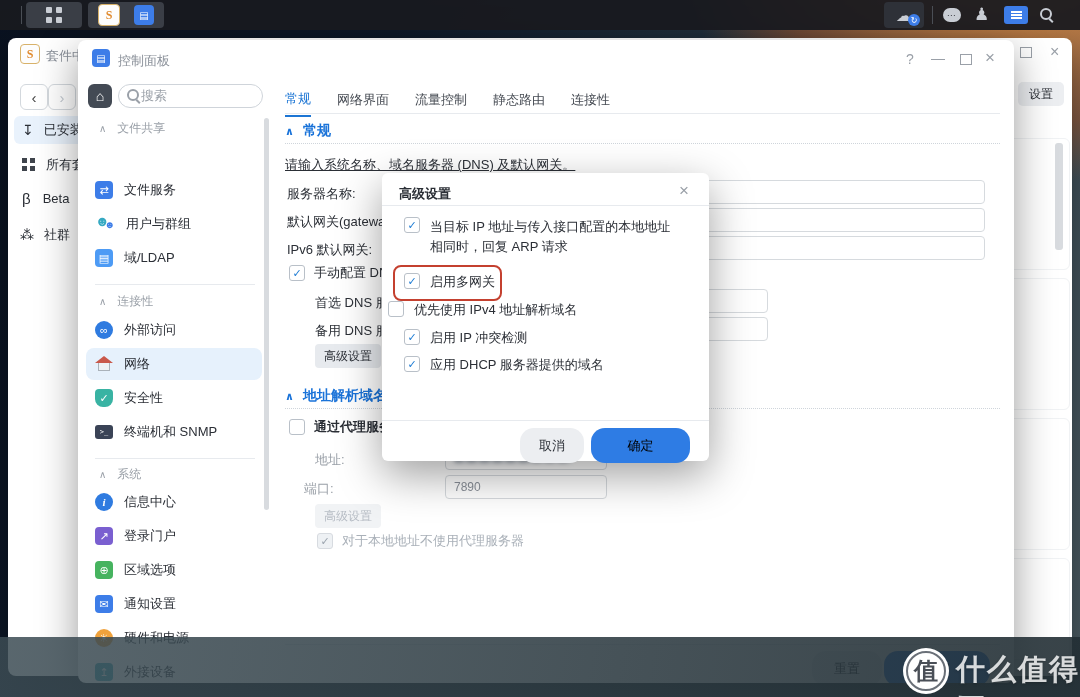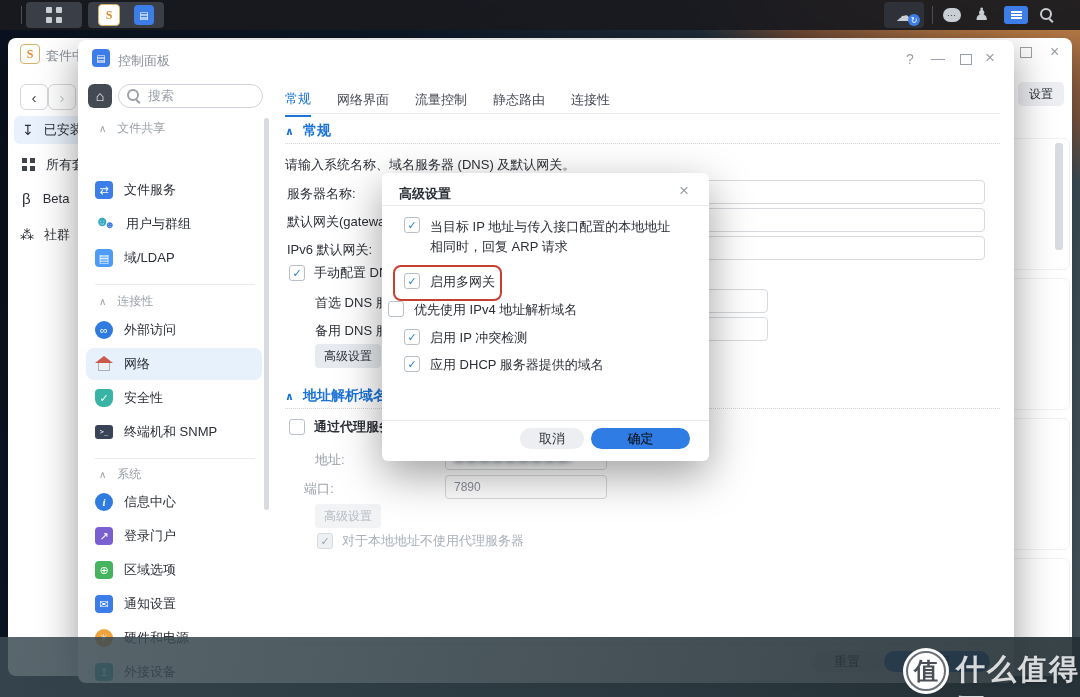--- a/index.html
+++ b/index.html
@@ -68,21 +68,21 @@
   .dotted{border-top:1px dotted #cfd5db;}
   .lbl{font-size:13px;color:#2b2f36;}
   .lbl.dim{color:#9aa0a8;}
   .cb{width:16px;height:16px;border:1px solid #b9c0c8;border-radius:3px;background:#fff;display:flex;align-items:center;justify-content:center;font-size:11px;font-weight:bold;color:#1c7bd4;box-sizing:border-box;flex:0 0 auto;cursor:pointer;}
   .cb.checked::before{content:"✓";}
   .cb.dis{background:#eef1f4;border-color:#d7dbe0;color:#9aa3ad;}
   .inp{position:absolute;height:24px;border:1px solid #d6dade;border-radius:4px;background:#fff;font-size:12px;color:#8a9099;display:flex;align-items:center;padding:0 8px;box-sizing:border-box;}
   .redact{width:118px;height:9px;border-radius:3px;background:repeating-linear-gradient(90deg,#aab1ba 0 9px,#d9dde2 9px 13px);filter:blur(2px);}
   .btn-flat{position:absolute;width:66px;height:24px;background:#e7eaee;color:#2b2f36;border-radius:4px;font-size:12px;display:flex;align-items:center;justify-content:center;cursor:pointer;}
   .btn-flat.dis{background:#f1f3f5;color:#b6bcc4;}
-  .pill{position:absolute;height:21px;border-radius:14px;font-size:13px;display:flex;align-items:center;justify-content:center;cursor:pointer;}
+  .pill{position:absolute;height:35px;border-radius:14px;font-size:13px;display:flex;align-items:center;justify-content:center;cursor:pointer;}
   .pill.gray{background:#eceef1;color:#2b2f36;}
   .pill.blue{background:#2e7ce4;color:#000000;}
   .scroll{position:absolute;background:#d8dbdf;border-radius:3px;}
 
   
   .modal{position:absolute;left:382px;top:173px;width:327px;height:288px;background:#fff;border-radius:6px;
     box-shadow:0 14px 44px rgba(0,0,0,.38);z-index:20;}
   .modal .mrow{position:absolute;display:flex;gap:10px;align-items:flex-start;}
   .redbox{position:absolute;left:11px;top:92px;width:105px;height:32px;border:2px solid #c4402f;border-radius:8px;z-index:2;}
 
@@ -141,21 +141,21 @@
     <span class="appicon cp-ic abs" style="left:14px;top:9px;width:18px;height:18px;">▤</span>
     <span class="win-title abs" style="left:40px;top:12px;">控制面板</span>
     <span class="winctl abs" style="left:828px;top:11px;">?</span>
     <span class="winctl abs" style="left:853px;top:10px;">—</span>
     <span class="winbox abs" style="left:882px;top:14px;"></span>
     <span class="winctl abs" style="left:907px;top:8px;font-size:17px;">×</span>
 
     <div class="abs" style="left:10px;top:44px;width:24px;height:24px;background:#434a54;border-radius:6px;display:flex;align-items:center;justify-content:center;color:#fff;font-size:14px;">
       <span>⌂</span>
     </div>
-    <div class="abs flex" style="left:40px;top:44px;width:145px;height:24px;border:1px solid #cfd4da;border-radius:12px;gap:7px;padding-left:8px;box-sizing:border-box;">
+    <div class="abs flex" style="left:40px;top:44px;width:145px;height:24px;border:1px solid #cfd4da;border-radius:12px;padding-left:8px;box-sizing:border-box;">
       <span class="mag dark"></span>
       <span style="font-size:13px;color:#9aa0a8;">搜索</span>
     </div>
 
     <div class="abs flex" style="left:207px;top:50px;gap:26px;">
       <span class="tab active">常规</span>
       <span class="tab">网络界面</span>
       <span class="tab">流量控制</span>
       <span class="tab">静态路由</span>
       <span class="tab">连接性</span>
@@ -230,21 +230,21 @@
       <span class="sq" style="background:#3aa7b8;">↥</span>
       <span>外接设备</span>
     </div>
     <div class="scroll" style="left:186px;top:78px;width:5px;height:392px;"></div>
 
     <div class="sect-head abs" style="left:207px;top:82px;">
       <span class="chev">∧</span>
       <span>常规</span>
     </div>
     <div class="abs dotted" style="left:207px;top:103px;width:715px;"></div>
-    <div class="lbl abs" style="left:207px;top:116px;">请输入系统名称、域名服务器 (DNS) 及默认网关。</div>
+    <div class="lbl abs" style="left:207px;top:116px;text-decoration:underline;">请输入系统名称、域名服务器 (DNS) 及默认网关。</div>
 
     <span class="lbl abs" style="left:209px;top:145px;">服务器名称:</span>
     <div class="inp" style="left:367px;top:140px;width:540px;"></div>
     <span class="lbl abs" style="left:209px;top:173px;">默认网关(gateway):</span>
     <div class="inp" style="left:367px;top:168px;width:540px;"></div>
     <span class="lbl abs" style="left:209px;top:201px;">IPv6 默认网关:</span>
     <div class="inp" style="left:367px;top:196px;width:540px;"></div>
 
     <div class="abs flex" style="left:211px;top:224px;gap:9px;">
       <span class="cb checked"></span>

